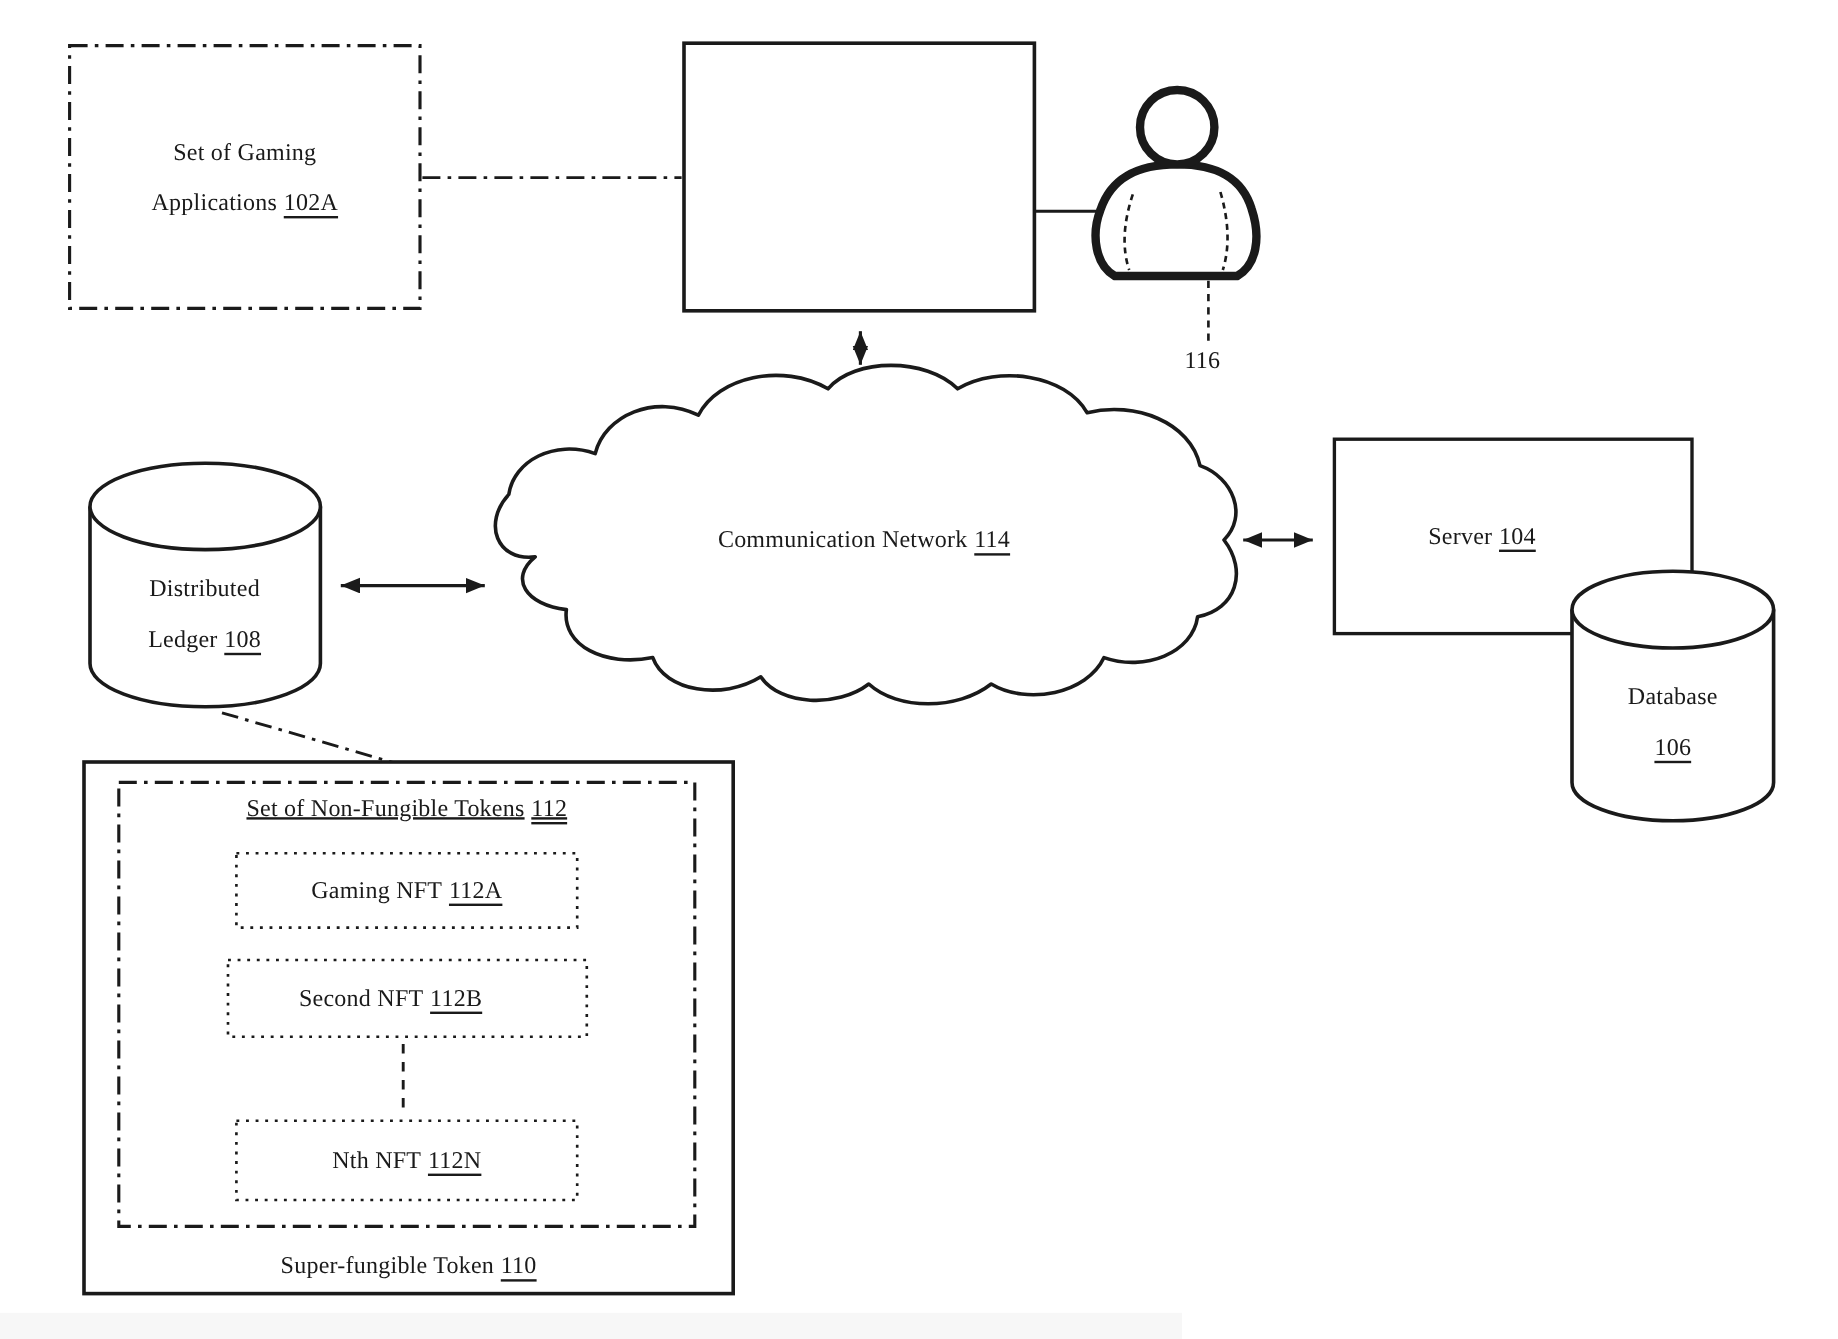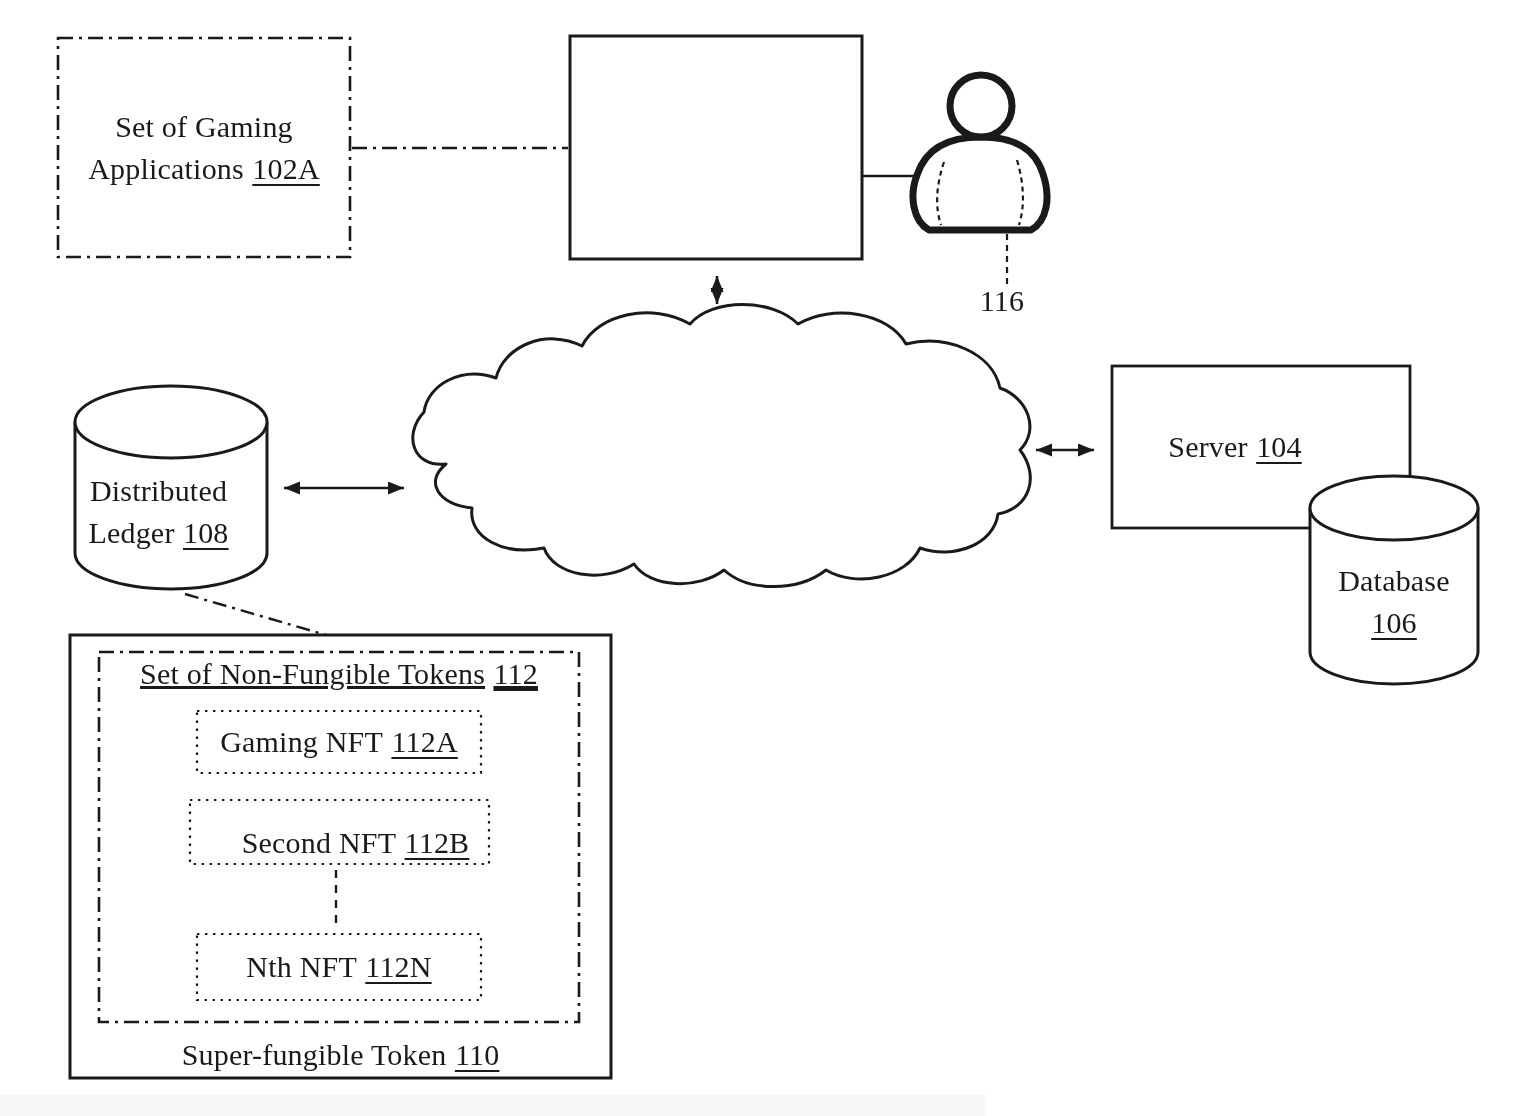--- a/index.html
+++ b/index.html
@@ -3,21 +3,21 @@
 <meta charset="utf-8">
 <style>
   html,body{margin:0;padding:0;background:#ffffff;}
   .stage{
     position:relative;width:1532px;height:1116px;background:#ffffff;overflow:hidden;
     font-family:"Liberation Serif","DejaVu Serif",serif;color:#1a1a1a;
   }
   .stage svg{position:absolute;left:0;top:0;}
   .lbl{
     position:absolute;display:flex;flex-direction:column;align-items:center;justify-content:center;
-    text-align:center;font-size:30px;line-height:42px;letter-spacing:0.2px;
+    text-align:center;font-size:20px;line-height:42px;letter-spacing:0.2px;
   }
   .lbl .row{display:block;}
   .sp{margin-right:0.28em;}
   .u{text-decoration:underline;text-underline-offset:5px;text-decoration-thickness:2px;}
   .footer-strip{position:absolute;left:0;top:1094px;width:985px;height:22px;background:#f7f7f7;}
 </style>
 </head>
 <body>
 
 <div class="stage">
@@ -100,43 +100,46 @@
 
   <div class="lbl" style="left:58px;top:38px;width:292px;height:219px;padding:0 8px;box-sizing:border-box;">
     <span class="row"><span class="sp">Set of Gaming Applications</span><span class="u">102A</span></span>
   </div>
 
 
   <div class="lbl" style="left:952px;top:282px;width:100px;height:38px;">
     <span class="row">116</span>
   </div>
 
+  <div class="lbl" style="left:470px;top:428px;width:500px;height:44px;">
+    <span class="row"><span class="sp">Communication Network</span><span class="u">114</span></span>
+  </div>
 
   <div class="lbl" style="left:1112px;top:366px;width:246px;height:162px;">
     <span class="row"><span class="sp">Server</span><span class="u">104</span></span>
   </div>
 
   <div class="lbl" style="left:1310px;top:556px;width:168px;height:92px;justify-content:center;">
     <span class="row">Database</span>
     <span class="row u">106</span>
   </div>
 
-  <div class="lbl" style="left:68px;top:466px;width:181px;height:92px;">
+  <div class="lbl" style="left:80px;top:466px;width:181px;height:92px;">
     <span class="row" style="max-width:192px;"><span class="sp">Distributed Ledger</span><span class="u">108</span></span>
   </div>
 
   <div class="lbl" style="left:99px;top:652px;width:480px;height:44px;text-decoration:underline;">
     <span class="row"><span class="sp">Set of Non-Fungible Tokens</span><span class="u">112</span></span>
   </div>
 
   <div class="lbl" style="left:197px;top:711px;width:284px;height:62px;">
     <span class="row"><span class="sp">Gaming NFT</span><span class="u">112A</span></span>
   </div>
 
-  <div class="lbl" style="left:206px;top:800px;width:299px;height:64px;justify-content:flex-end;">
+  <div class="lbl" style="left:176px;top:800px;width:299px;height:64px;">
     <span class="row"><span class="sp">Second NFT</span><span class="u">112B</span></span>
   </div>
 
   <div class="lbl" style="left:197px;top:934px;width:284px;height:66px;">
     <span class="row"><span class="sp">Nth NFT</span><span class="u">112N</span></span>
   </div>
 
   <div class="lbl" style="left:70px;top:1034px;width:541px;height:42px;">
     <span class="row"><span class="sp">Super-fungible Token</span><span class="u">110</span></span>
   </div>

